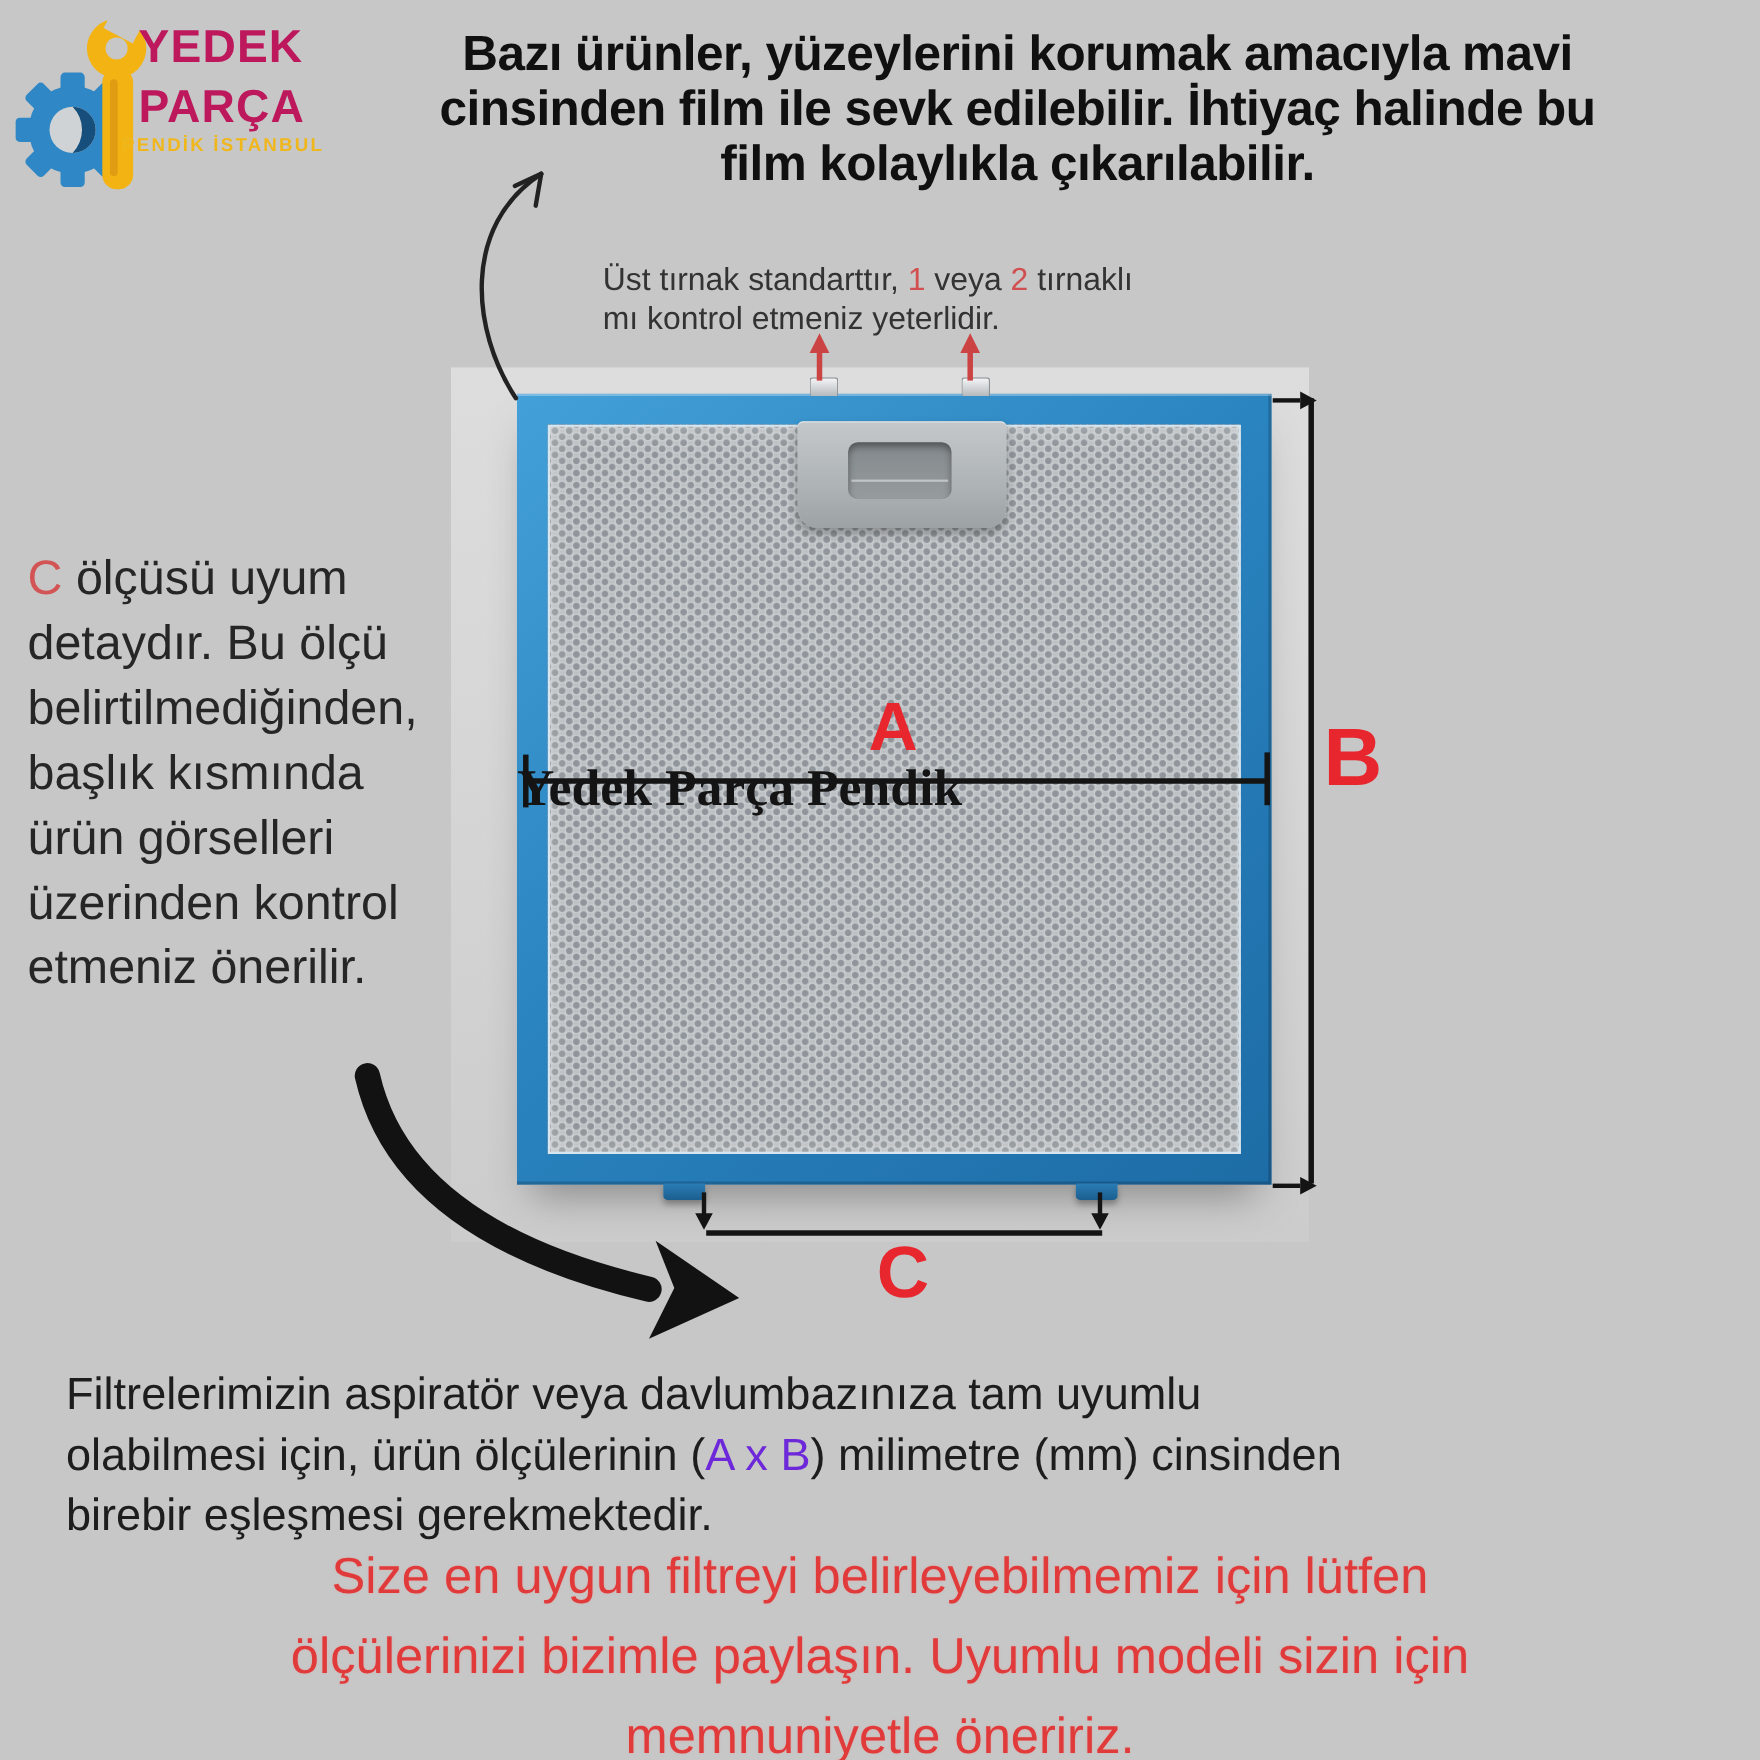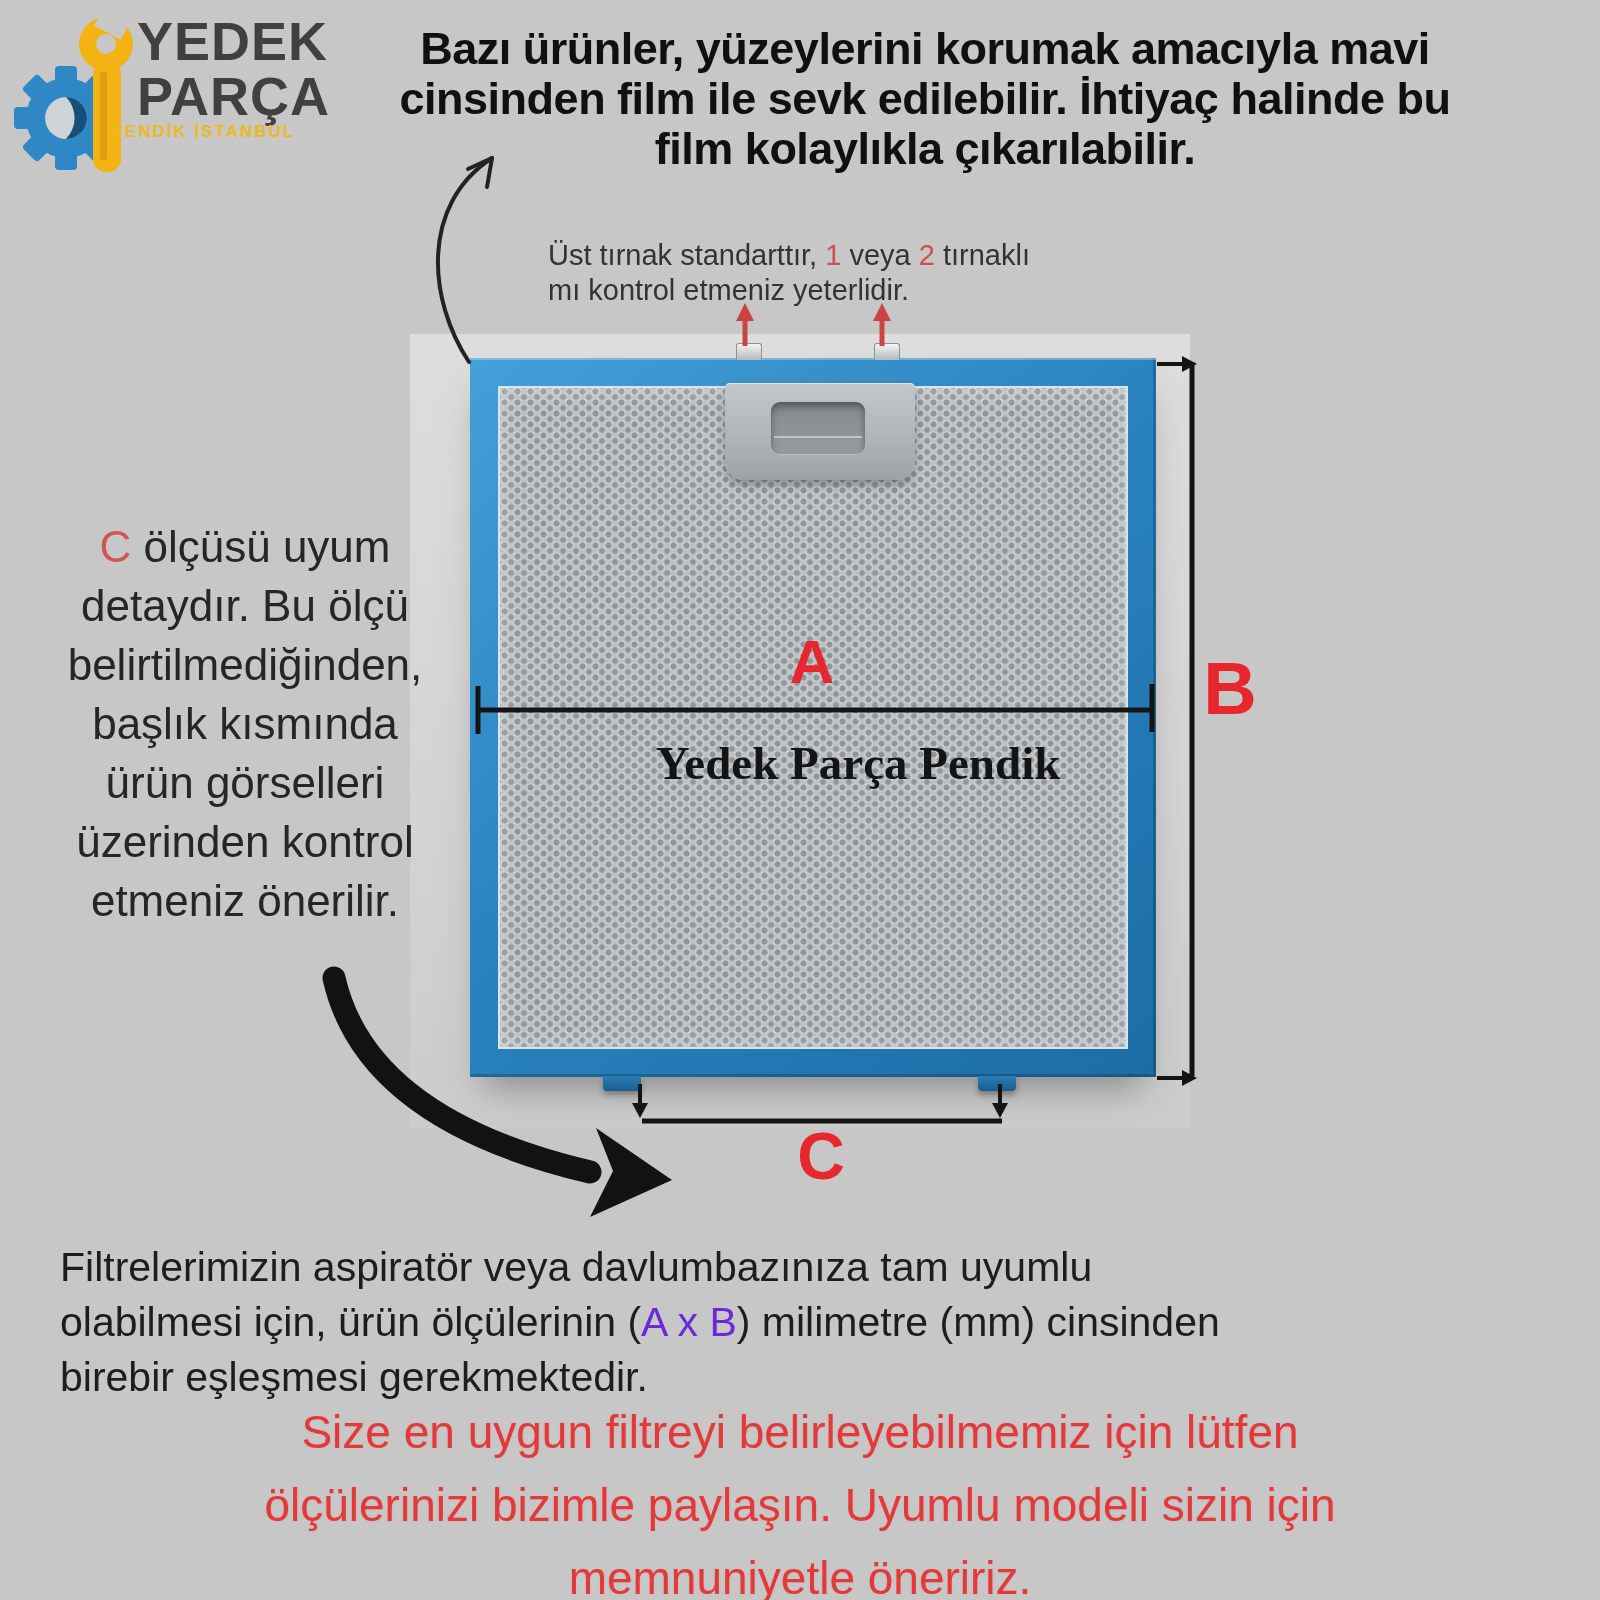--- a/index.html
+++ b/index.html
@@ -6,22 +6,22 @@
   body{
     width:1600px;height:1600px;position:relative;overflow:hidden;
     background:#c7c7c7;
     font-family:"Liberation Sans", sans-serif;
     -webkit-font-smoothing:antialiased;
   }
   .abs{position:absolute;}
 
   
   .logo-icon{left:14px;top:6px;width:136px;height:172px;}
-  .logo-name{left:126px;top:14px;font-weight:800;font-size:54px;line-height:55px;
-    letter-spacing:1px;color:#404040;margin-left:11px;}
+  .logo-name{left:126px;top:14px;font-weight:800;font-size:42px;line-height:55px;
+    letter-spacing:1px;color:#be185d;}
   .logo-sub{left:111px;top:122px;font-weight:700;font-size:17px;letter-spacing:2px;
     color:#f0b71c;}
 
   
   .top-note{left:350px;top:24px;width:1150px;text-align:center;
     font-family:Liberation Sans, sans-serif;font-weight:700;
     font-size:45px;line-height:50px;color:#101010;letter-spacing:-0.5px;}
 
   
   .tab-note{left:548px;top:238px;width:540px;text-align:left;
@@ -54,34 +54,34 @@
     background:rgba(255,255,255,.45);}
   .tab-top{position:absolute;width:24px;height:16px;top:-15px;
     background:linear-gradient(180deg,#f3f4f5,#b6babd);
     border:1px solid #8d9296;border-bottom:none;border-radius:3px 3px 0 0;}
   .tab-top.t1{left:266px;}  .tab-top.t2{left:404px;}
   .tab-bottom{position:absolute;width:38px;height:15px;bottom:-14px;
     background:linear-gradient(180deg,#2a7db6,#1b5e8e);border-radius:0 0 4px 4px;
     box-shadow:0 4px 6px rgba(0,0,0,.3);}
   .tab-bottom.t1{left:133px;} .tab-bottom.t2{left:508px;}
 
-  .watermark{left:470px;top:736px;width:686px;text-align:center;
-    font-family:"Liberation Serif", serif;font-weight:700;font-size:47px;color:#141414;padding-left:45px;}
+  .watermark{left:470px;top:690px;width:686px;text-align:left;
+    font-family:"Liberation Serif", serif;font-weight:700;font-size:47px;color:#141414;}
 
   
   .dim-letter{font-weight:800;color:#e8262d;text-align:center;}
   .dim-a{left:777px;top:626px;width:70px;font-size:62px;}
   .dim-b{left:1198px;top:646px;width:64px;font-size:74px;}
   .dim-c{left:786px;top:1118px;width:70px;font-size:66px;}
 
   
   .annot{left:0;top:0;pointer-events:none;}
 
   
-  .left-note{left:25px;top:517px;width:440px;text-align:center;
+  .left-note{left:25px;top:496px;width:440px;
     font-size:44px;line-height:59px;color:#262626;}
   .left-note .c{color:#d25454;}
 
   
   .fit-note{left:60px;top:1240px;width:1480px;
     font-size:41px;line-height:55px;color:#1d1d1d;}
   .fit-note .axb{color:#6d28d9;}
   .cta-note{left:50px;top:1396px;width:1500px;text-align:center;
     font-size:46px;line-height:73px;color:#e13a3a;
     text-shadow:0 0 2px rgba(255,130,130,.4);}

